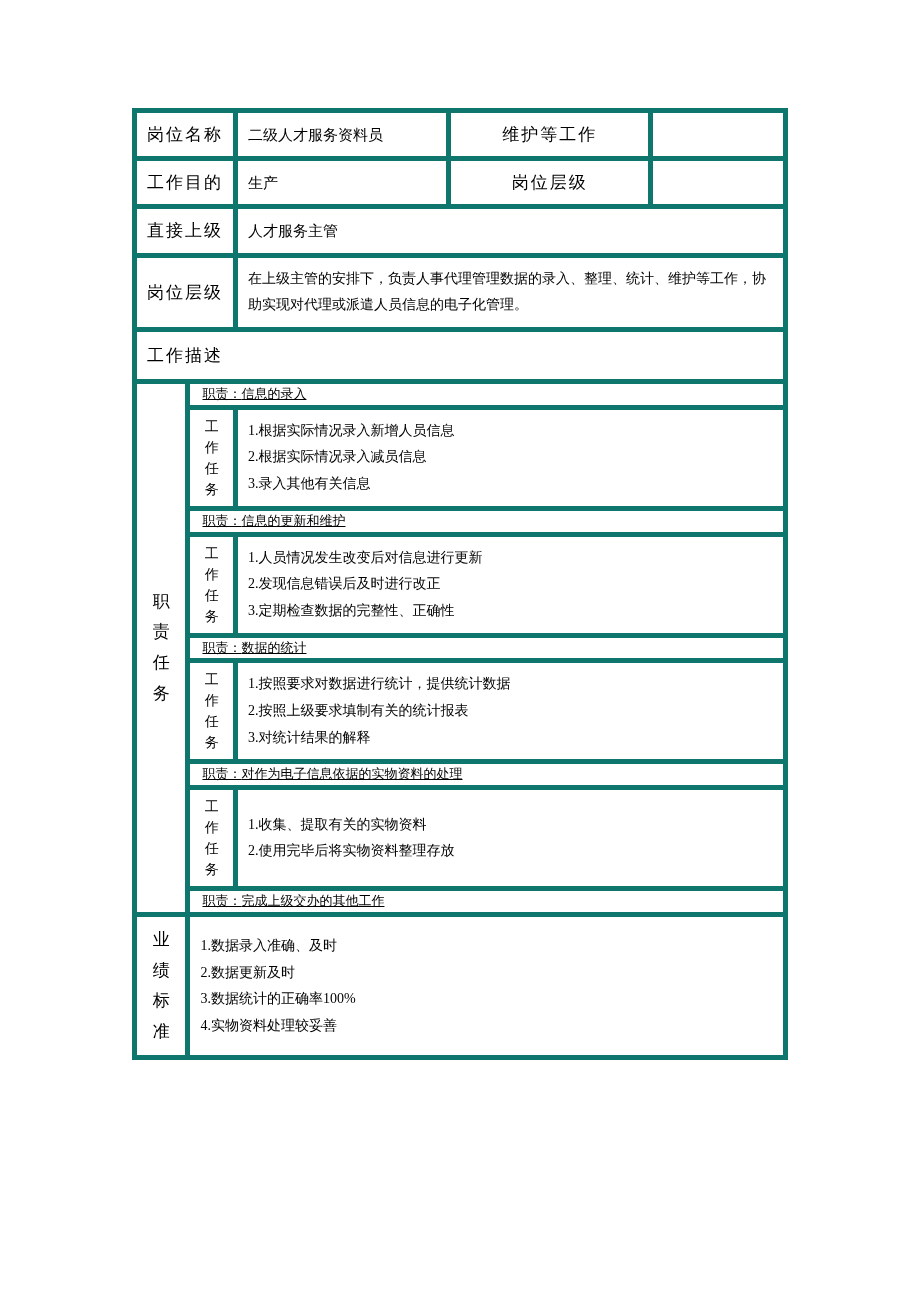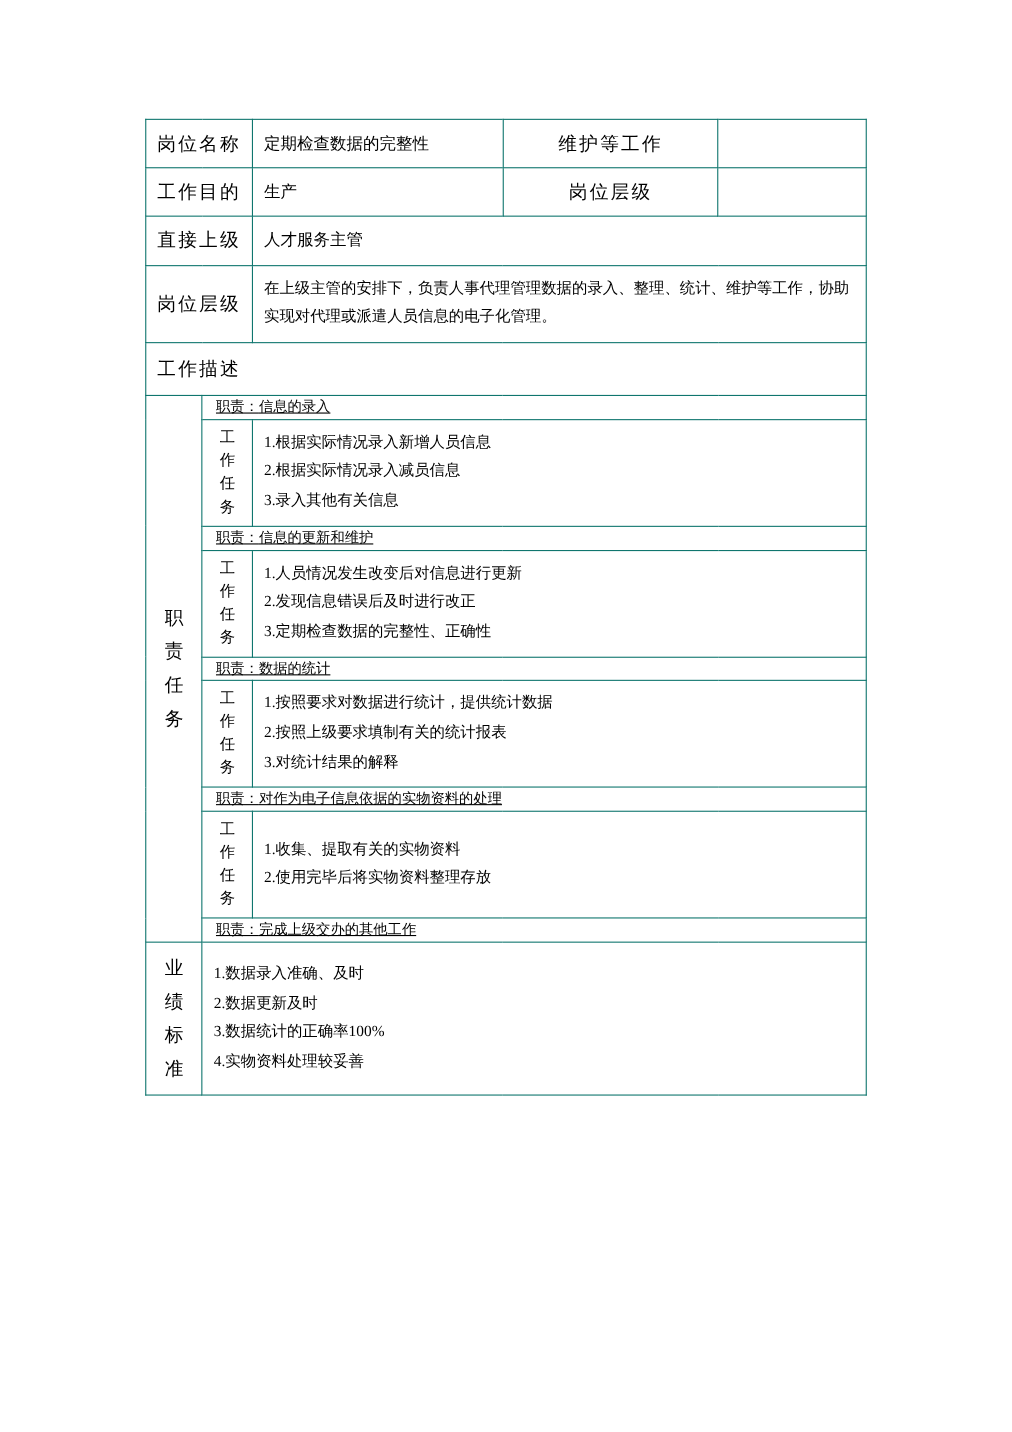--- a/index.html
+++ b/index.html
@@ -12,21 +12,21 @@
       font-family: "SimSun", "宋体", serif;
       padding: 108px 132px;
       width: 920px;
     }
     table {
       border-collapse: collapse;
       width: 100%;
       font-size: 15px;
     }
     td {
-      border: 1px solid #0f766e;
+      border: 5px solid #0f766e;
       padding: 8px 10px;
       vertical-align: middle;
       line-height: 1.6;
     }
     .label-cell {
       font-size: 17px;
       text-align: center;
       letter-spacing: 2px;
       white-space: nowrap;
     }
@@ -69,21 +69,21 @@
       min-width: 80px;
     }
   </style>
 </head>
 <body>
 
 <table>
   <tbody>
       <tr>
     <td class="label-cell" colspan="2">岗位名称</td>
-    <td colspan="2">定期检查数据的完整性</td>
+    <td colspan="2">二级人才服务资料员</td>
     <td class="label-cell">维护等工作</td>
     <td class="empty-val"></td>
   </tr>
   <tr>
     <td class="label-cell" colspan="2">工作目的</td>
     <td colspan="2">生产</td>
     <td class="label-cell">岗位层级</td>
     <td class="empty-val"></td>
   </tr>
   <tr>

